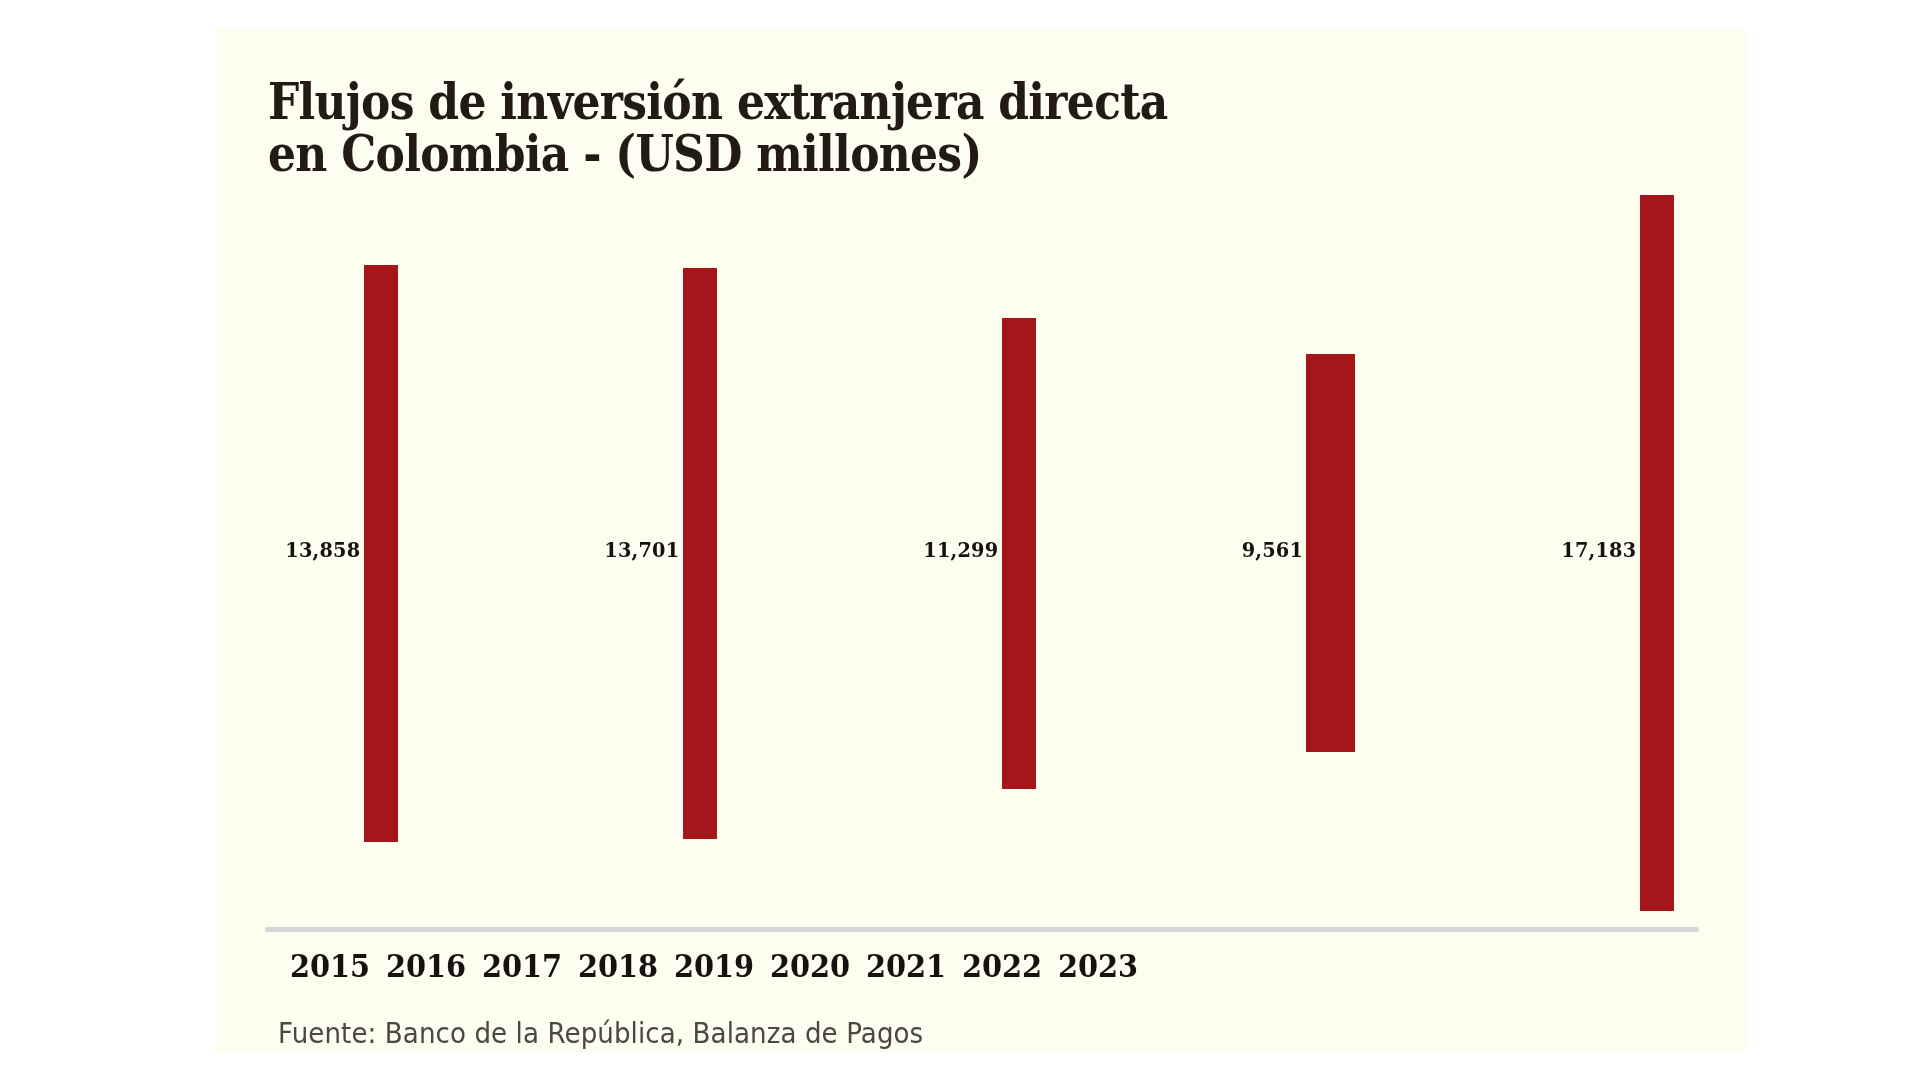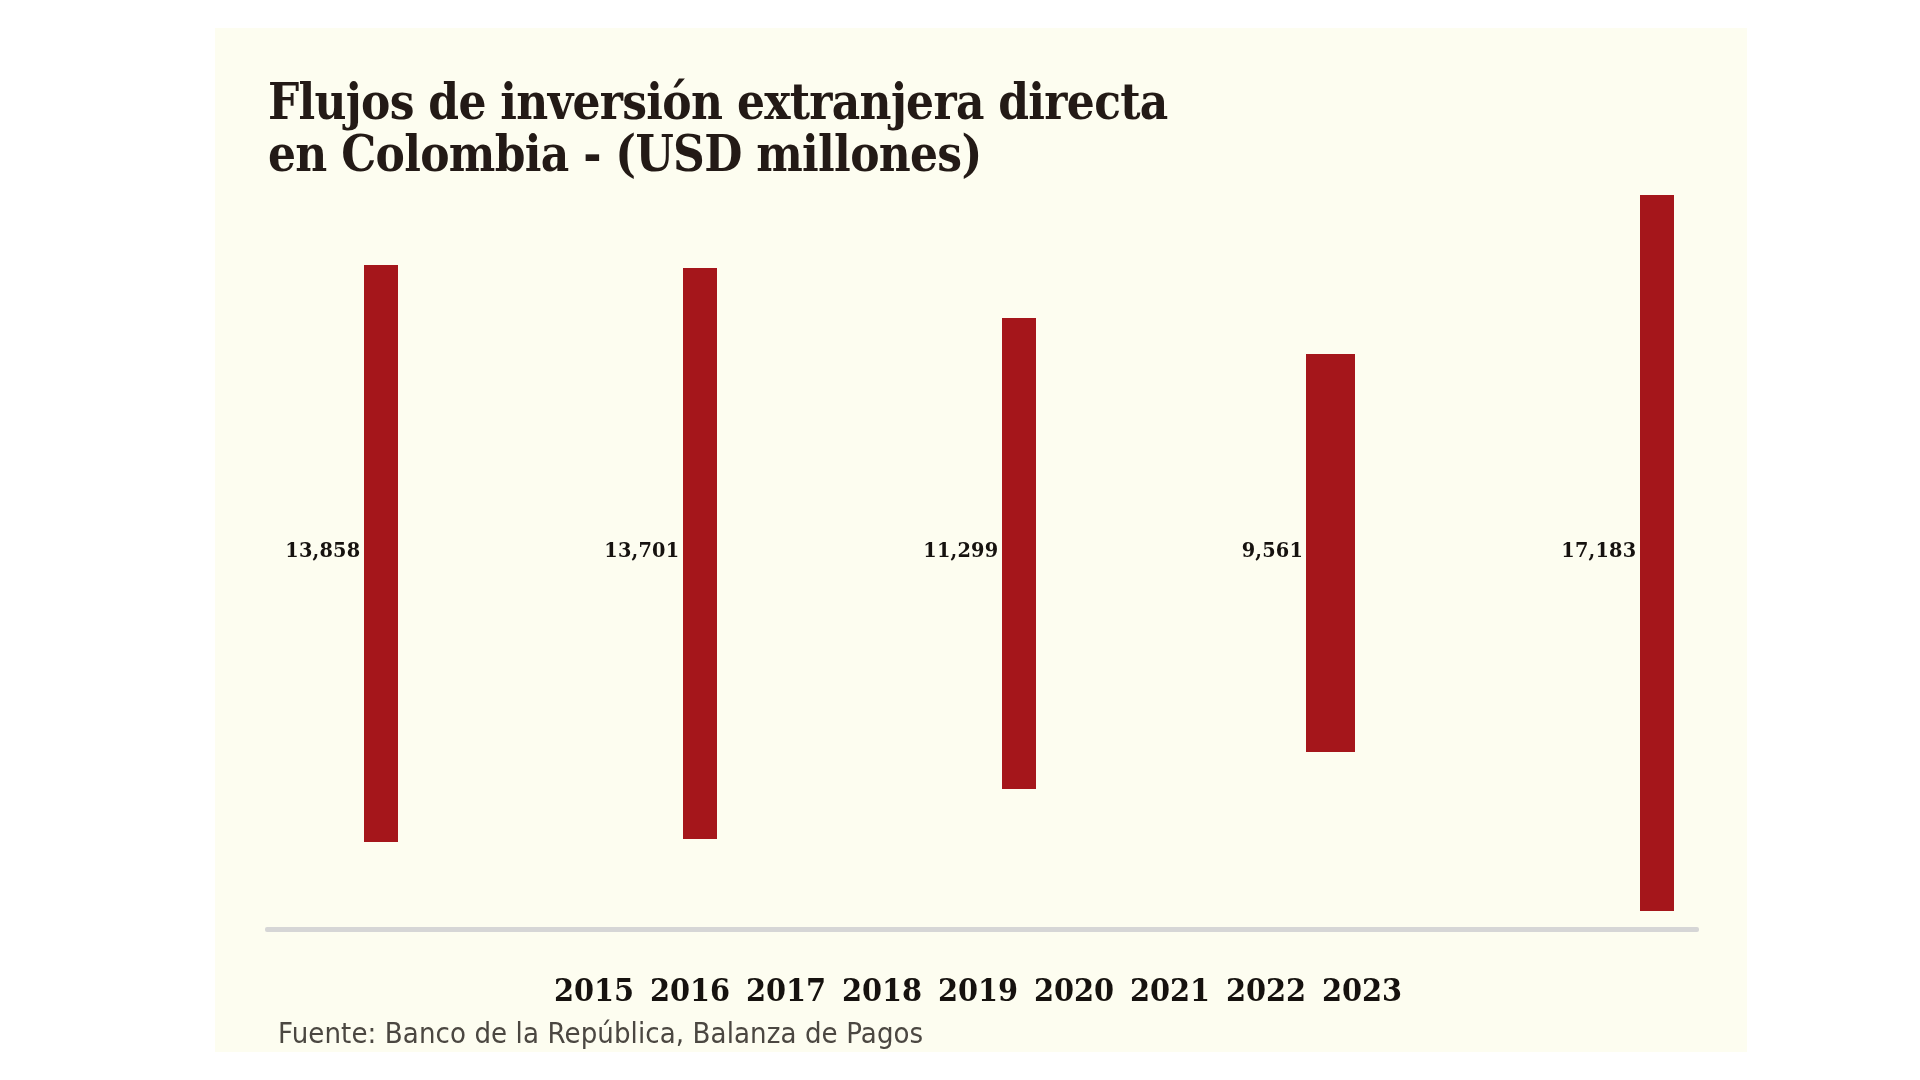--- a/index.html
+++ b/index.html
@@ -106,24 +106,24 @@
     width: 1434px;
     height: 5px;
     background: #d6d6d6;
     border-radius: 2px;
   }
 
   
   #axis-labels {
     position: absolute;
     left: 53px;
-    top: 944px;
+    top: 920px;
     width: 1420px;
     display: flex;
-    justify-content: center;
+    justify-content: flex-start;
     padding: 0 14px;
     box-sizing: border-box;
   }
 
   .axis-label {
     width: 96px;
     text-align: center;
     font-family: "DejaVu Serif", "Liberation Serif", serif;
     font-weight: 700;
     font-size: 31px;

